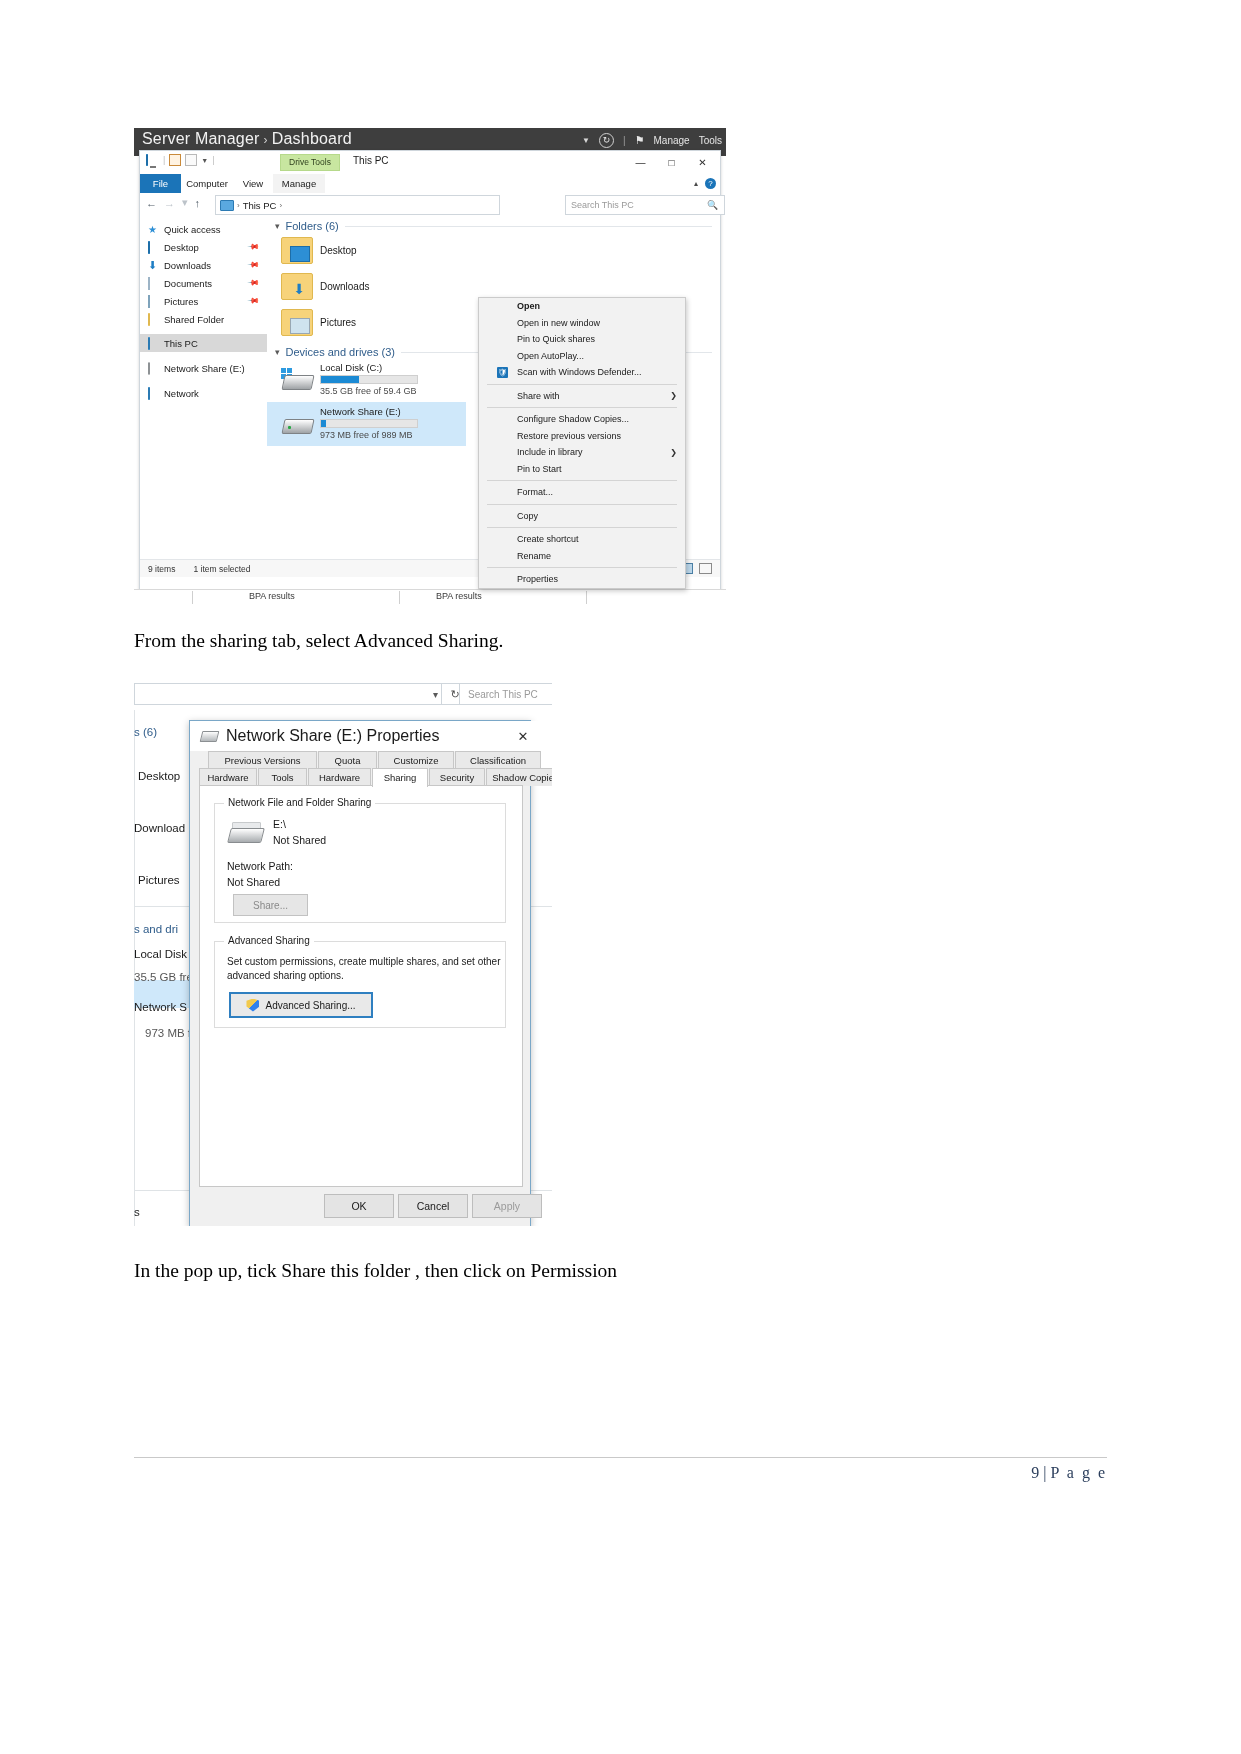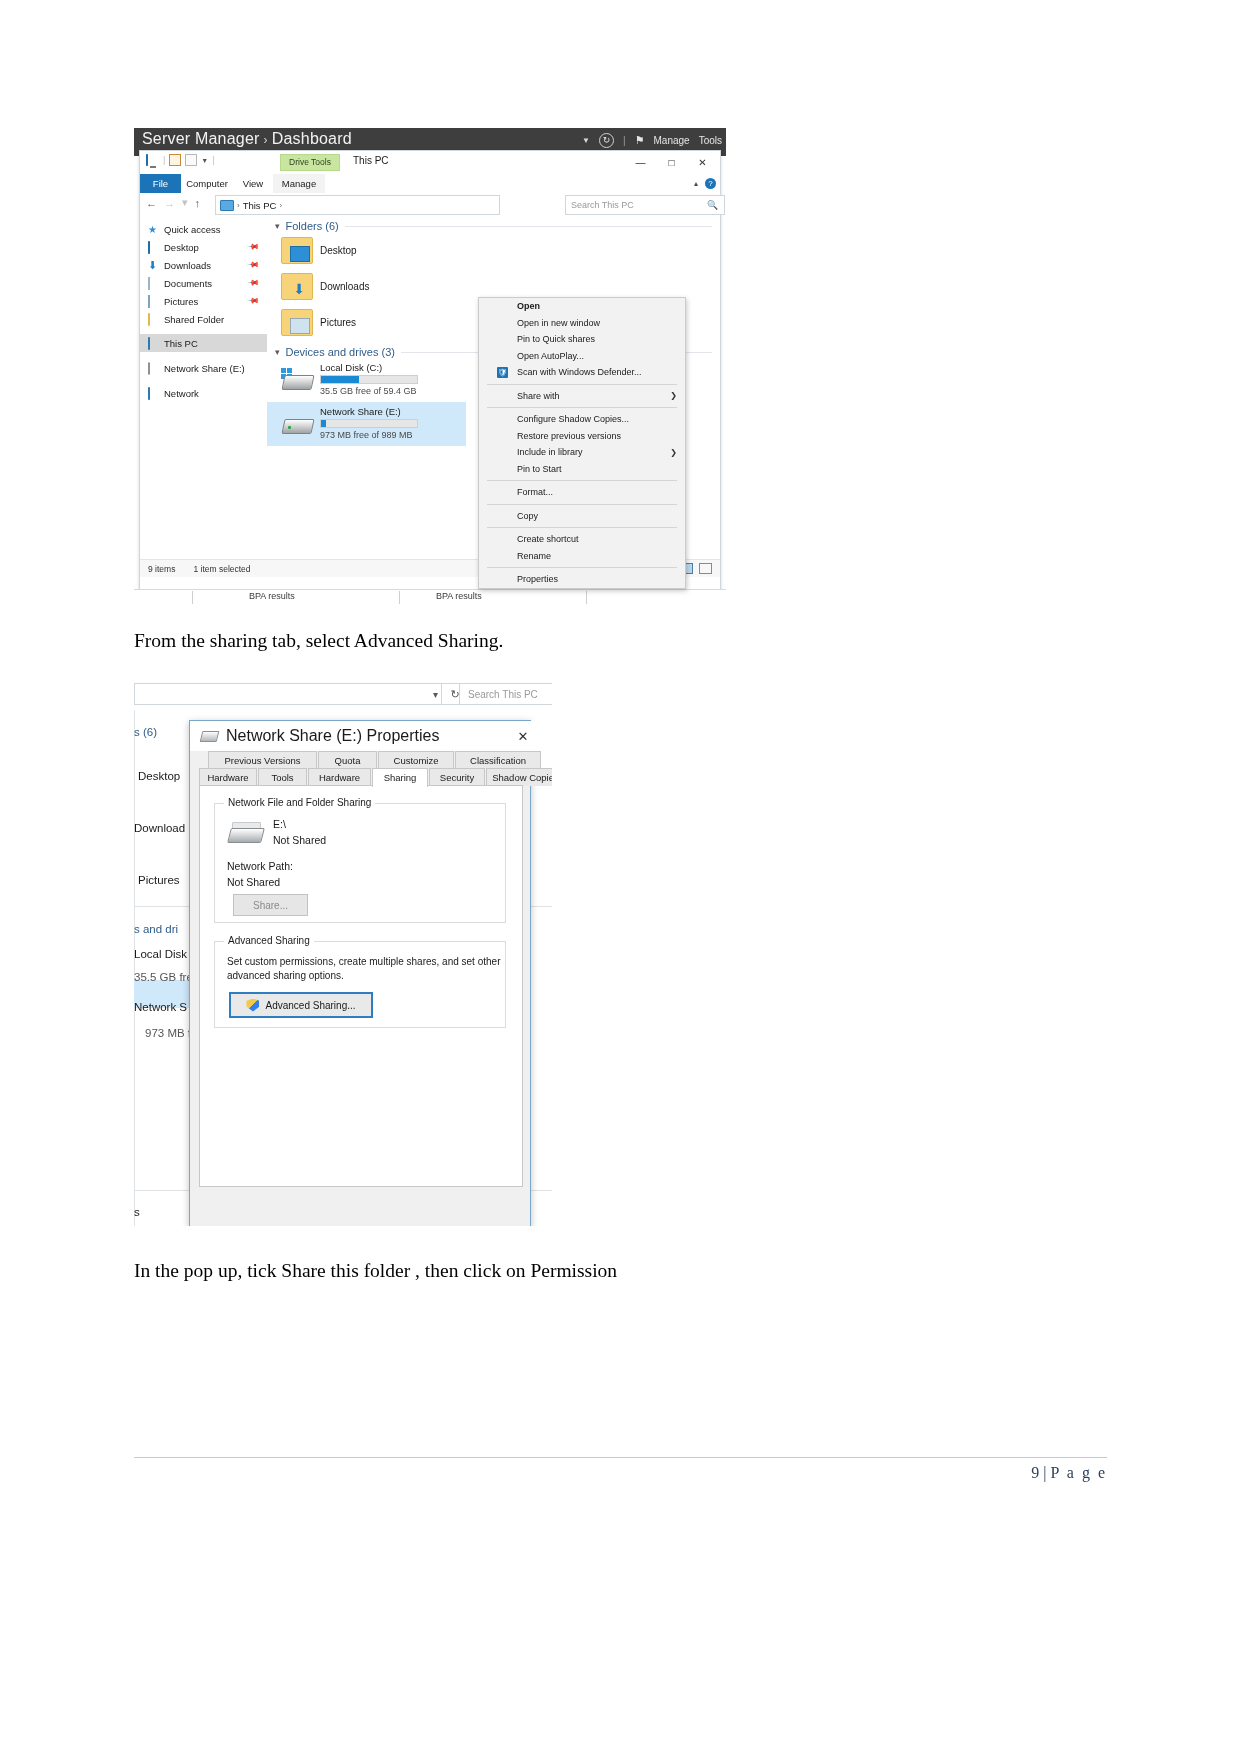--- a/index.html
+++ b/index.html
@@ -504,20 +504,25 @@
           <span class="lbl" style="left:12px;top:28px;font-size:10px;">advanced sharing options.</span>
           <span class="btn focus" style="left:14px;top:50px;width:140px;height:22px;">
             <span class="uac">
                 <span class="s"></span>
               </span>
             <span>Advanced Sharing...</span>
           </span>
         </div>
       </div>
 
+      <div class="dlg-buttons">
+        <div class="dbtn" style="left:134px;">OK</div>
+        <div class="dbtn" style="left:208px;">Cancel</div>
+        <div class="dbtn disabled" style="left:282px;">Apply</div>
+      </div>
     </div>
   </div>
 
   <div class="caption" style="left:134px;top:1260px;">In the pop up, tick Share this folder , then click on Permission</div>
 
   <div class="footer-rule"></div>
   <div class="footer-num">
     <span>9</span>
     <span>|</span>
     <span class="pg">P a g e</span>

